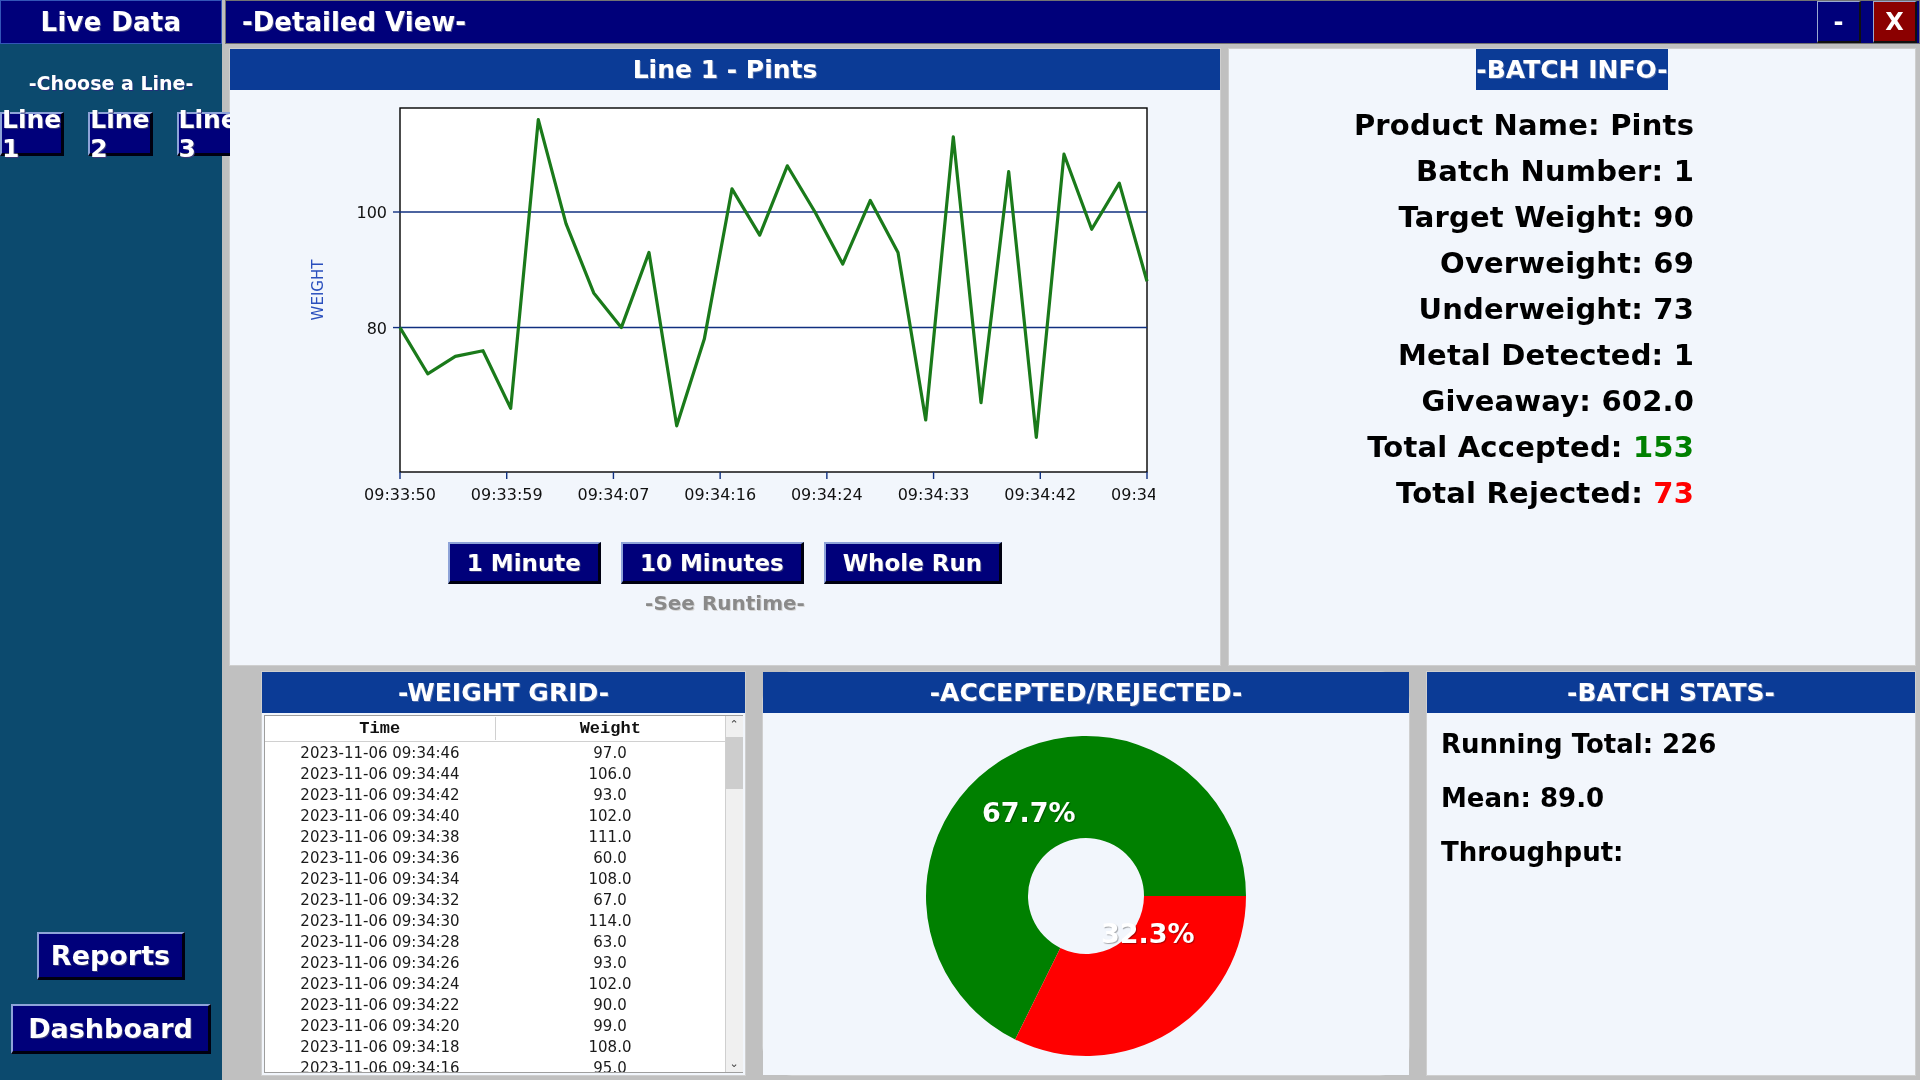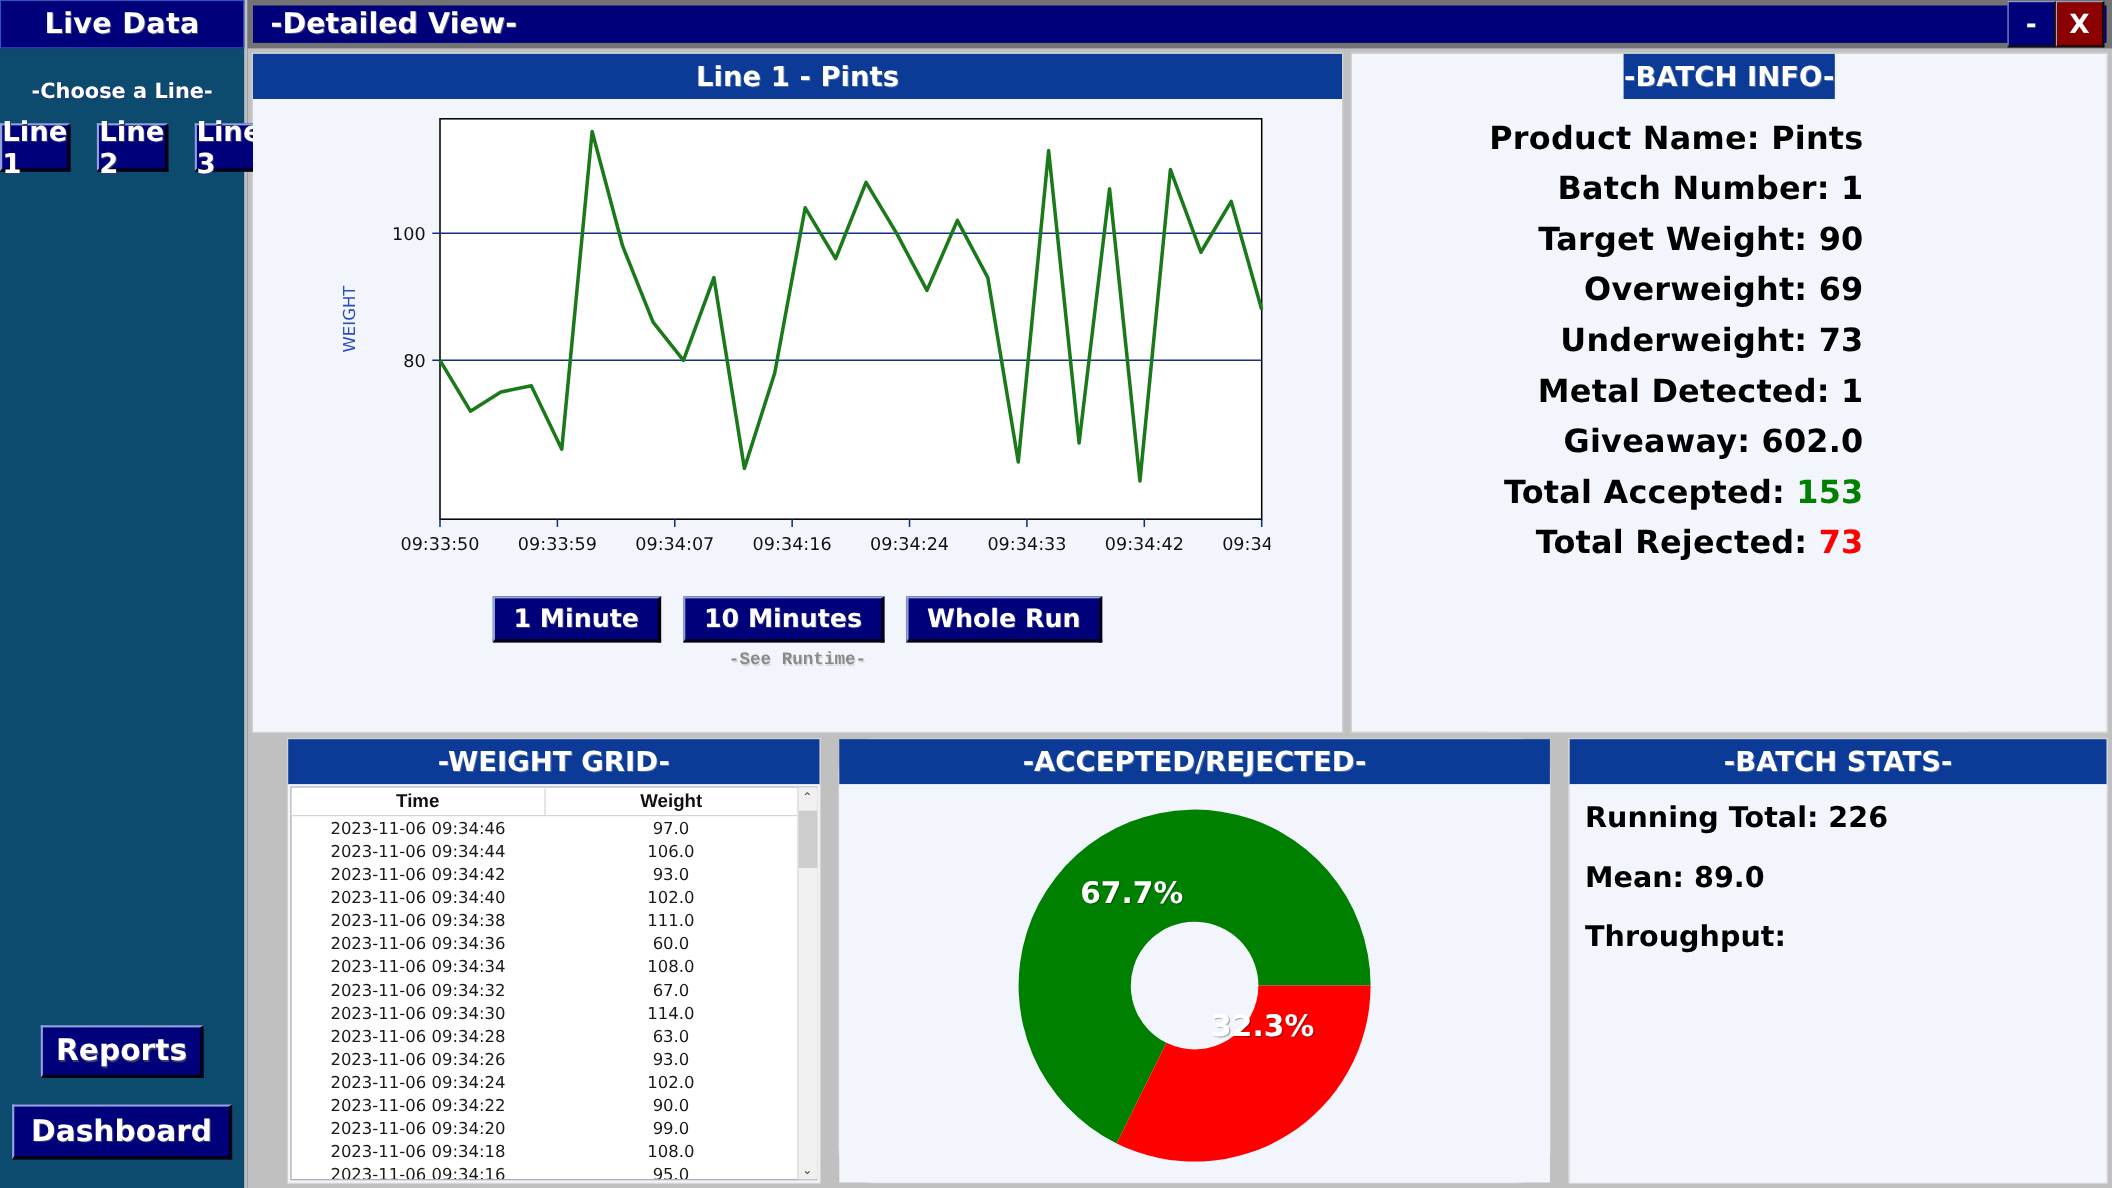--- a/index.html
+++ b/index.html
@@ -62,22 +62,23 @@
   }
   .reports-btn { width: 148px; height: 48px; font-size: 27px; }
   .dashboard-btn { width: 200px; height: 50px; font-size: 27px; }
 
   
   .main { flex: 1; display: flex; flex-direction: column; height: 1080px; min-width: 0; }
 
   .titlebar {
     height: 44px; background: #00007A;
     display: flex; align-items: center;
-    border: 5px solid #737373;
+    border: 1px solid #737373;
     flex: 0 0 44px;
+    gap: 12px;
   }
   .titlebar-text {
     color: #ffffff; font-size: 26px; font-weight: bold;
     padding-left: 16px; text-shadow: 1px 1px 0 #4a4a8a;
     flex: 1;
   }
   .win-btn {
     width: 44px; height: 42px;
     display: flex; align-items: center; justify-content: center;
     color: #ffffff; font-size: 24px; font-weight: bold;
@@ -106,43 +107,42 @@
   }
   .panel-body { flex: 1; position: relative; min-height: 0; background: #f2f6fc; }
 
   
   .chart-panel { flex: 1; min-width: 0; }
   .chart-area { flex: 1; display: flex; flex-direction: column; align-items: center; padding-top: 10px; }
   .chart-wrap { position: relative; width: 860px; height: 430px; }
   .time-btns { display: flex; gap: 20px; margin-top: 12px; }
   .time-btn { height: 42px; padding: 0 17px; font-size: 23px; }
   .see-runtime {
-    margin-top: 7px; color: #8a8a8a; font-size: 16px; font-weight: bold;
+    margin-top: 7px; color: #8a8a8a; font-size: 20px; font-weight: bold;
     text-shadow: 1px 1px 0 #d8d8d8;
-    font-family: Liberation Mono, monospace;
   }
 
   
   .batch-panel { width: 688px; flex: 0 0 688px; align-items: center; }
   .batch-list { padding: 18px 96px 0 0; display: flex; flex-direction: column; gap: 12px; }
   .batch-row {
     text-align: right; font-size: 29px; font-weight: bold; color: #000000;
     white-space: nowrap; letter-spacing: .2px;
   }
 
   
   .grid-panel { width: 485px; flex: 0 0 485px; }
   .grid-outer { flex: 1; display: flex; background: #ffffff; margin: 2px; border: 1px solid #9e9e9e; min-height: 0; }
   .grid-inner { flex: 1; display: flex; flex-direction: column; min-width: 0; overflow: hidden; }
   .grid-headrow {
     display: flex; border-bottom: 1px solid #d0d0d0; background: #ffffff;
     flex: 0 0 26px; align-items: center;
   }
   .grid-th {
-    font-family: Liberation Sans, sans-serif;
+    font-family: Liberation Mono, monospace;
     font-size: 17px; font-weight: bold; color: #111111;
     text-align: center; padding: 2px 0;
   }
   .th-time { flex: 1; border-right: 1px solid #d0d0d0; }
   .th-weight { flex: 1; }
   .grid-rows { flex: 1; overflow: hidden; }
   .grid-tr { display: flex; height: 21px; align-items: center; }
   .grid-td { font-size: 15px; color: #1a1a1a; text-align: center; }
   .td-time { flex: 1; }
   .td-weight { flex: 1; }

